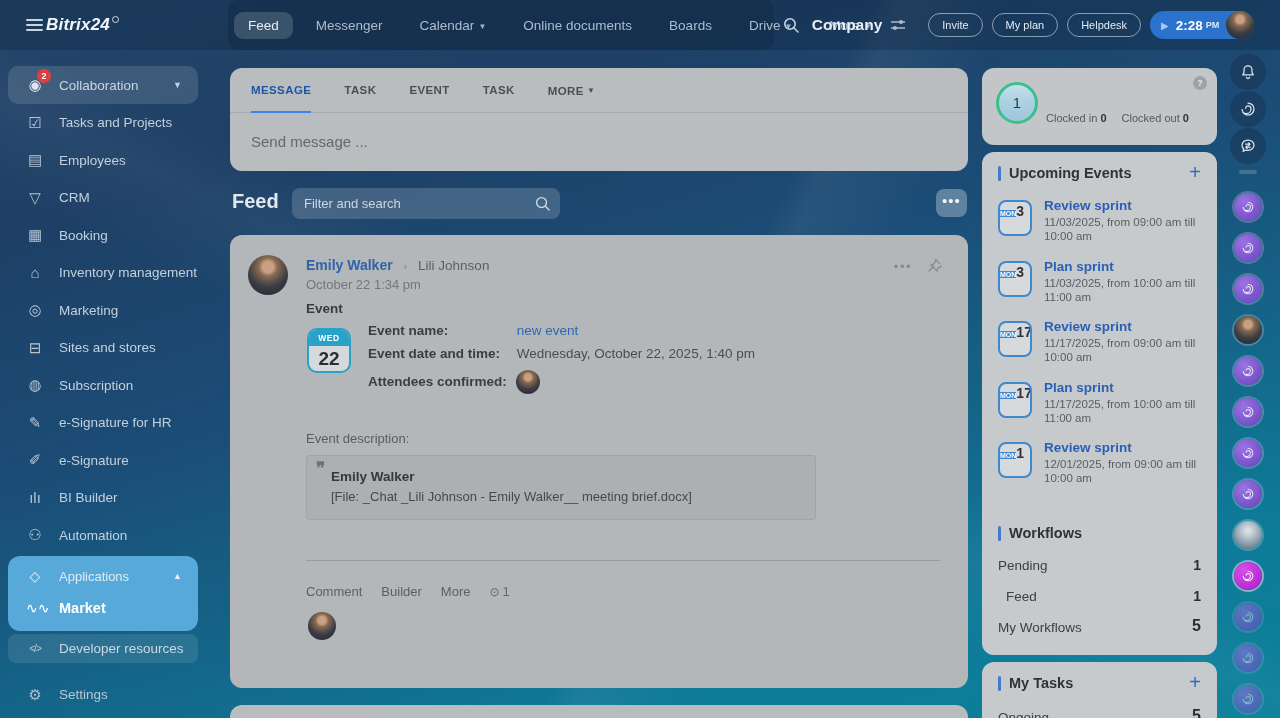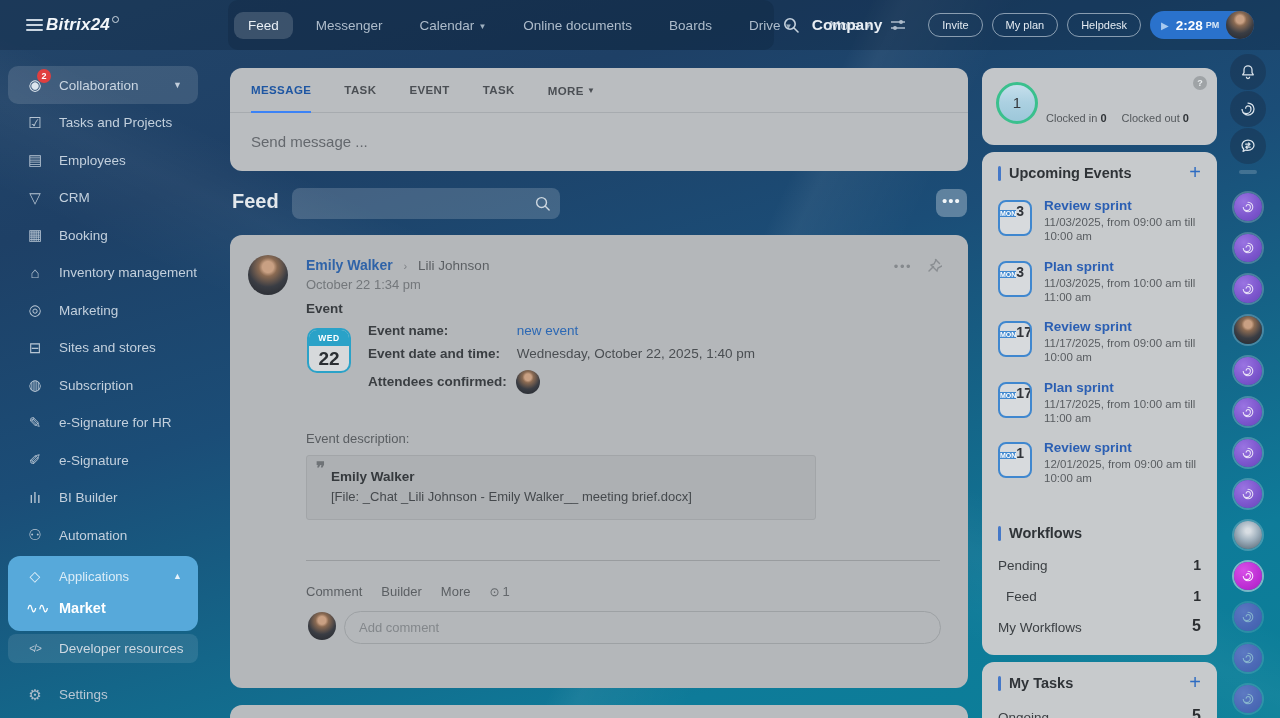--- a/index.html
+++ b/index.html
@@ -269,20 +269,21 @@
       <span class="ctab">EVENT</span>
       <span class="ctab">TASK</span>
       <span class="ctab"><span>MORE</span><span class="chev2">▼</span></span>
     </div>
     <input type="text" placeholder="Send message ..." style="">
   </div>
 
   <div class="feedrow">
     <span class="feed-title">Feed</span>
     <span class="filter">
+      <input type="text" placeholder="Filter and search" style="">
       <span class="fsearch">
         <svg width="17" height="17" viewBox="0 0 18 18">
             <circle cx="8" cy="8" r="5.2" fill="none" stroke="#cdd7e0" stroke-width="1.5"></circle>
             <line x1="12" y1="12" x2="16" y2="16" stroke="#cdd7e0" stroke-width="1.5" stroke-linecap="round"></line>
           </svg>
       </span>
     </span>
     <span class="moredots">•••</span>
   </div>
 
@@ -332,23 +333,20 @@
     </div>
 
     <div class="pdivider"></div>
     <div class="pfooter">
       <span>Comment</span>
       <span>Builder</span>
       <span>More</span>
       <span class="views"><span class="eye">⊙</span><span>1</span></span>
     </div>
     <span class="crow-avatar avatar"></span>
-    <span class="cinput">
-      <input type="text" placeholder="Add comment" style="">
-    </span>
   </div>
 
   <div class="nextcard"></div>
 
   <div class="w-clock">
     <div class="clockcircle">1</div>
     <div class="clockstats">
       <span>Clocked in</span> <b>0</b>
       <span>Clocked out</span> <b>0</b>
     </div>

